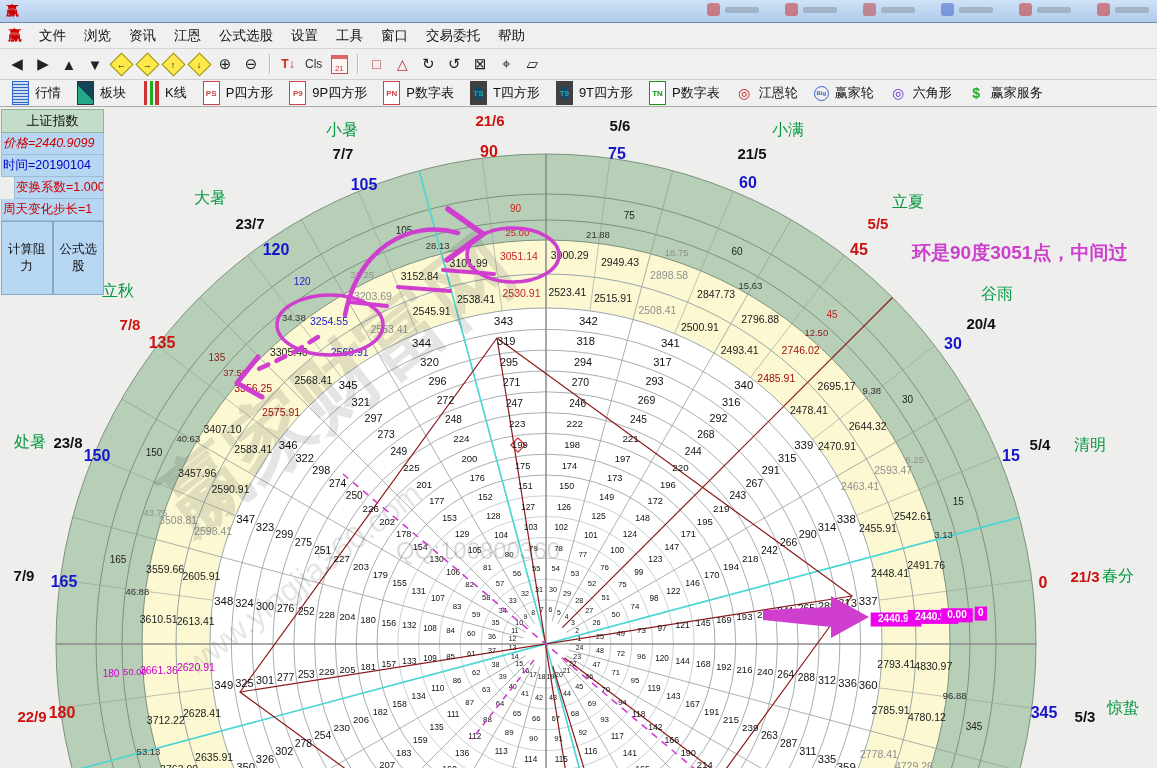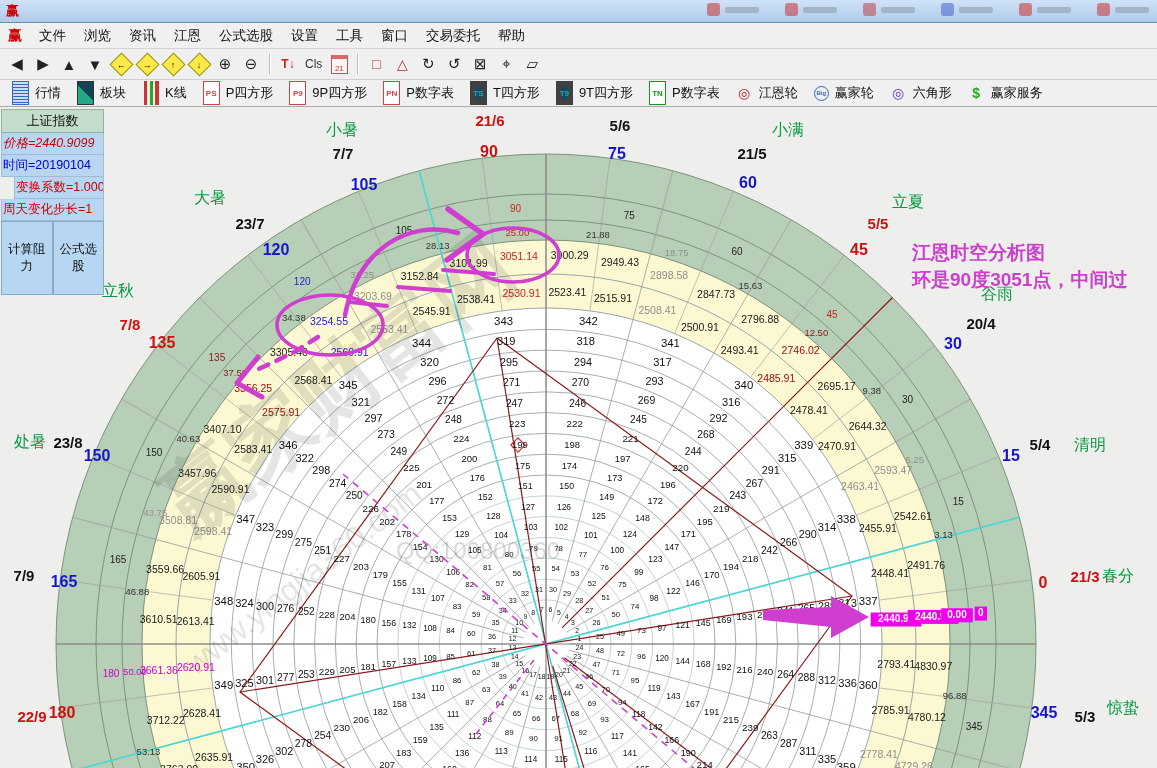--- a/index.html
+++ b/index.html
@@ -741,16 +741,15 @@
         <div class="row" style="color: rgb(0, 0, 204);">时间=20190104</div>
         <div class="row" style="color: rgb(204, 0, 0); margin-left: 13px;">变换系数=1.00000</div>
         <div class="row" style="color: rgb(204, 0, 0);">周天变化步长=1</div>
       </div>
     <div class="btns" id="panel-btns">
         <div class="btn">计算阻力</div>
         <div class="btn">公式选股</div>
       </div>
   </div>
   <div class="anno" id="anno" style="color: rgb(204, 63, 204);">
-      <div>江恩时空分析图</div>
       <div>环是90度3051点，中间过</div>
     </div>
 </div>
 
 </body></html>

